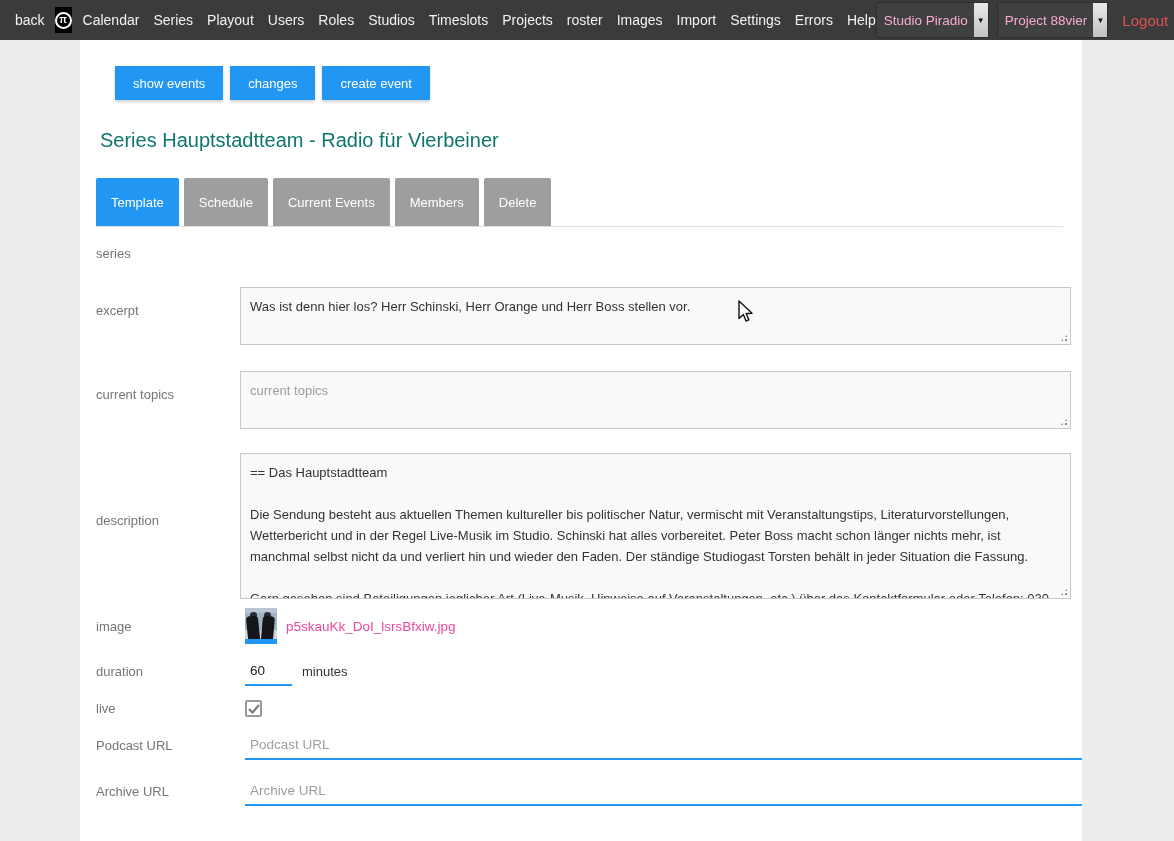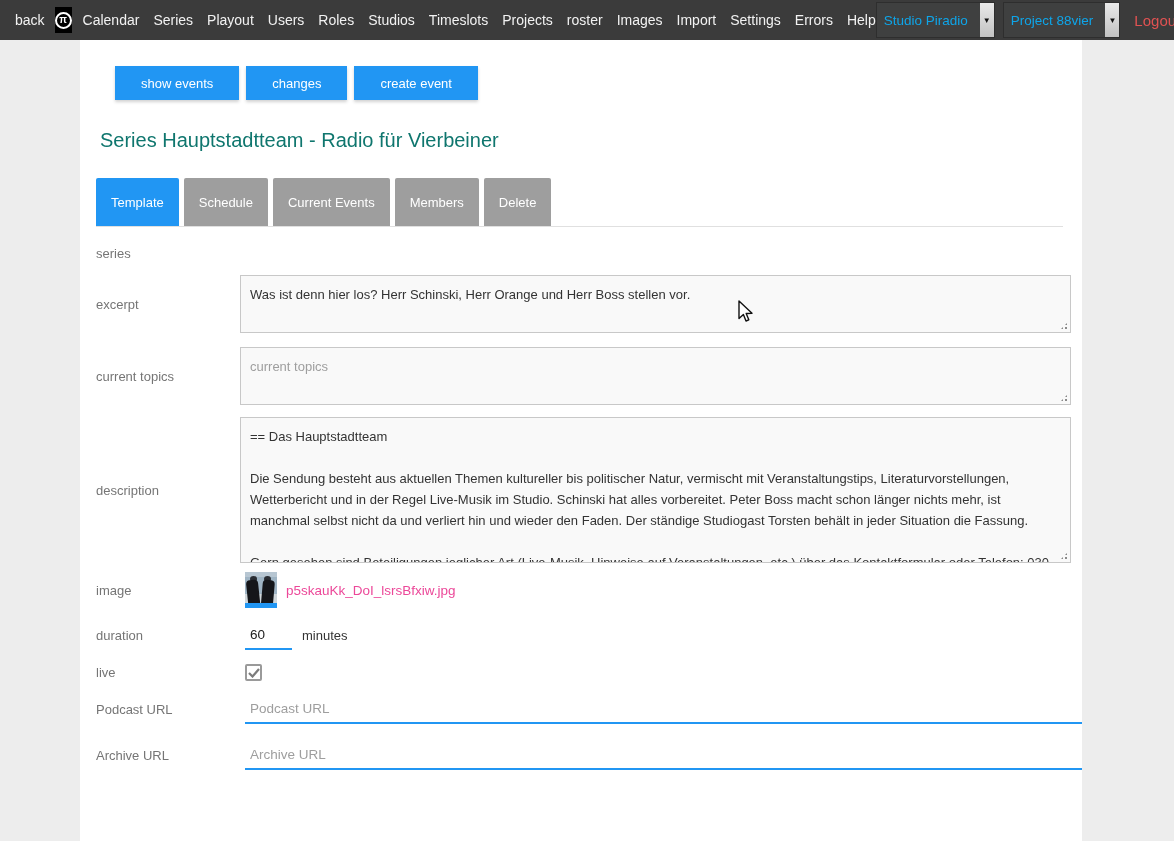--- a/index.html
+++ b/index.html
@@ -7,48 +7,48 @@
   body { background:#ededed; font-family:"Liberation Sans", sans-serif; }
 
   
   .navbar { position:relative; z-index:5; height:40px; background:#3b3b3b; display:flex; align-items:center; padding:0 10px 0 15px; }
   .nav-link { color:#f2f2f2; font-size:14px; text-decoration:none; cursor:pointer; white-space:nowrap; }
   .nav-items { display:flex; align-items:center; gap:14px; margin-left:11px;justify-content:center; }
   .logo-box { width:26px; height:26px; background:#000; margin-left:10px; display:flex; align-items:center; justify-content:center; }
   .logo-ring { width:17px; height:17px; border:2px solid #fff; border-radius:50%; display:flex; align-items:center; justify-content:center; color:#fff; font-size:10px; font-weight:bold; line-height:1; }
   .nav-right { margin-left:auto; display:flex; align-items:center; gap:8px; }
   .nav-select { height:36px; background:#3f4040; border:1px solid #2e2e2e; display:flex; align-items:stretch; cursor:pointer; }
-  .nav-select .sel-text { display:flex; align-items:center; color:#0ea5e9; font-size:13.5px; padding:0 12px 0 7px; white-space:nowrap; }
+  .nav-select .sel-text { display:flex; align-items:center; color:#f9a8d4; font-size:13.5px; padding:0 6px 0 7px; white-space:nowrap; }
   .nav-select .sel-arrow { width:14px; background:linear-gradient(#e9e9e9,#c2c2c2); display:flex; align-items:center; justify-content:center; color:#111; font-size:8px; }
   .logout { color:#e05252; font-size:15px; margin-left:6px; cursor:pointer; }
 
   
   .card { position:absolute; left:80px; top:40px; width:1002px; height:830px; background:#fff; padding-left:16px; }
 
   .btn-row { display:flex; gap:7px; margin:26px 0 0 19px; }
-  .btn { height:34px; padding:0 26px; background:#2196f3; color:#fff; border:none; font-size:13px; font-family:"Liberation Sans",sans-serif; cursor:pointer; box-shadow:0 2px 3px rgba(0,0,0,0.18); }
+  .btn { height:34px; padding:0 18px; background:#2196f3; color:#fff; border:none; font-size:13px; font-family:"Liberation Sans",sans-serif; cursor:pointer; box-shadow:0 2px 3px rgba(0,0,0,0.18); }
 
   .page-title { margin:29px 0 0 4px; font-size:20px; font-weight:500; color:#0f766e; }
 
   .tabbar { display:flex; gap:5px; margin-top:26px; width:967px; border-bottom:1px solid #e0e0e0; }
   .tab { height:48px; padding:0 15px; display:flex; align-items:center; font-size:13px; color:#fff; background:#9e9e9e; cursor:pointer; border-radius:2px 2px 0 0; }
   .tab.active { background:#2196f3; }
 
   
   .form { margin-top:19px; }
   .frow { display:flex; align-items:center; }
   .flabel { width:144px; flex:0 0 144px; font-size:13px; color:#757575; }
   .mat-input { border:none; outline:none; border-bottom:2px solid #2196f3; background:transparent; height:30px; font-size:13.5px; color:#212121; padding:0 5px; margin-left:5px; font-family:"Liberation Sans",sans-serif; }
   .mat-input::placeholder { color:#9e9e9e; }
   .w-series { width:168px; }
   .w-duration { width:47px; }
   .w-url { flex:1; margin-right:0; }
 
   .ta-wrap { position:relative; }
-  textarea { display:block; width:831px; background:#f9f9f9; border:1px solid #c8c8c8; padding:8px 12px 6px 9px; font-size:13px; line-height:21px; color:#333; font-family:"Liberation Sans",sans-serif; resize:none; outline:none; }
+  textarea { display:block; width:831px; background:#f9f9f9; border:1px solid #c8c8c8; padding:8px 12px 6px 9px; font-size:13px; line-height:21px; color:#333; font-family:"Liberation Sans",sans-serif; resize:none; outline:none;margin-top:12px; }
   textarea::placeholder { color:#9e9e9e; }
   .ta-sm { height:58px; }
   .ta-lg { height:146px; }
   .resize-handle { position:absolute; right:2px; bottom:2px; width:10px; height:10px; pointer-events:none;
     background-image:radial-gradient(#8a8a8a 1px, transparent 1.4px); background-size:4px 4px; background-position:1px 1px;
     clip-path:polygon(100% 0, 100% 100%, 0 100%); }
 
   .thumb { width:32px; height:36px; margin-left:5px; position:relative; background:linear-gradient(#b7c6d2 0 15%, #9fb4c4 15% 60%, #cfd6da 60% 100%); overflow:hidden; flex:0 0 32px; cursor:pointer; }
   .thumb .fig { position:absolute; top:8px; width:12px; height:24px; background:#15161a; border-radius:4px 4px 0 0; }
   .thumb .fig.f1 { left:2px; transform:rotate(-6deg); }

